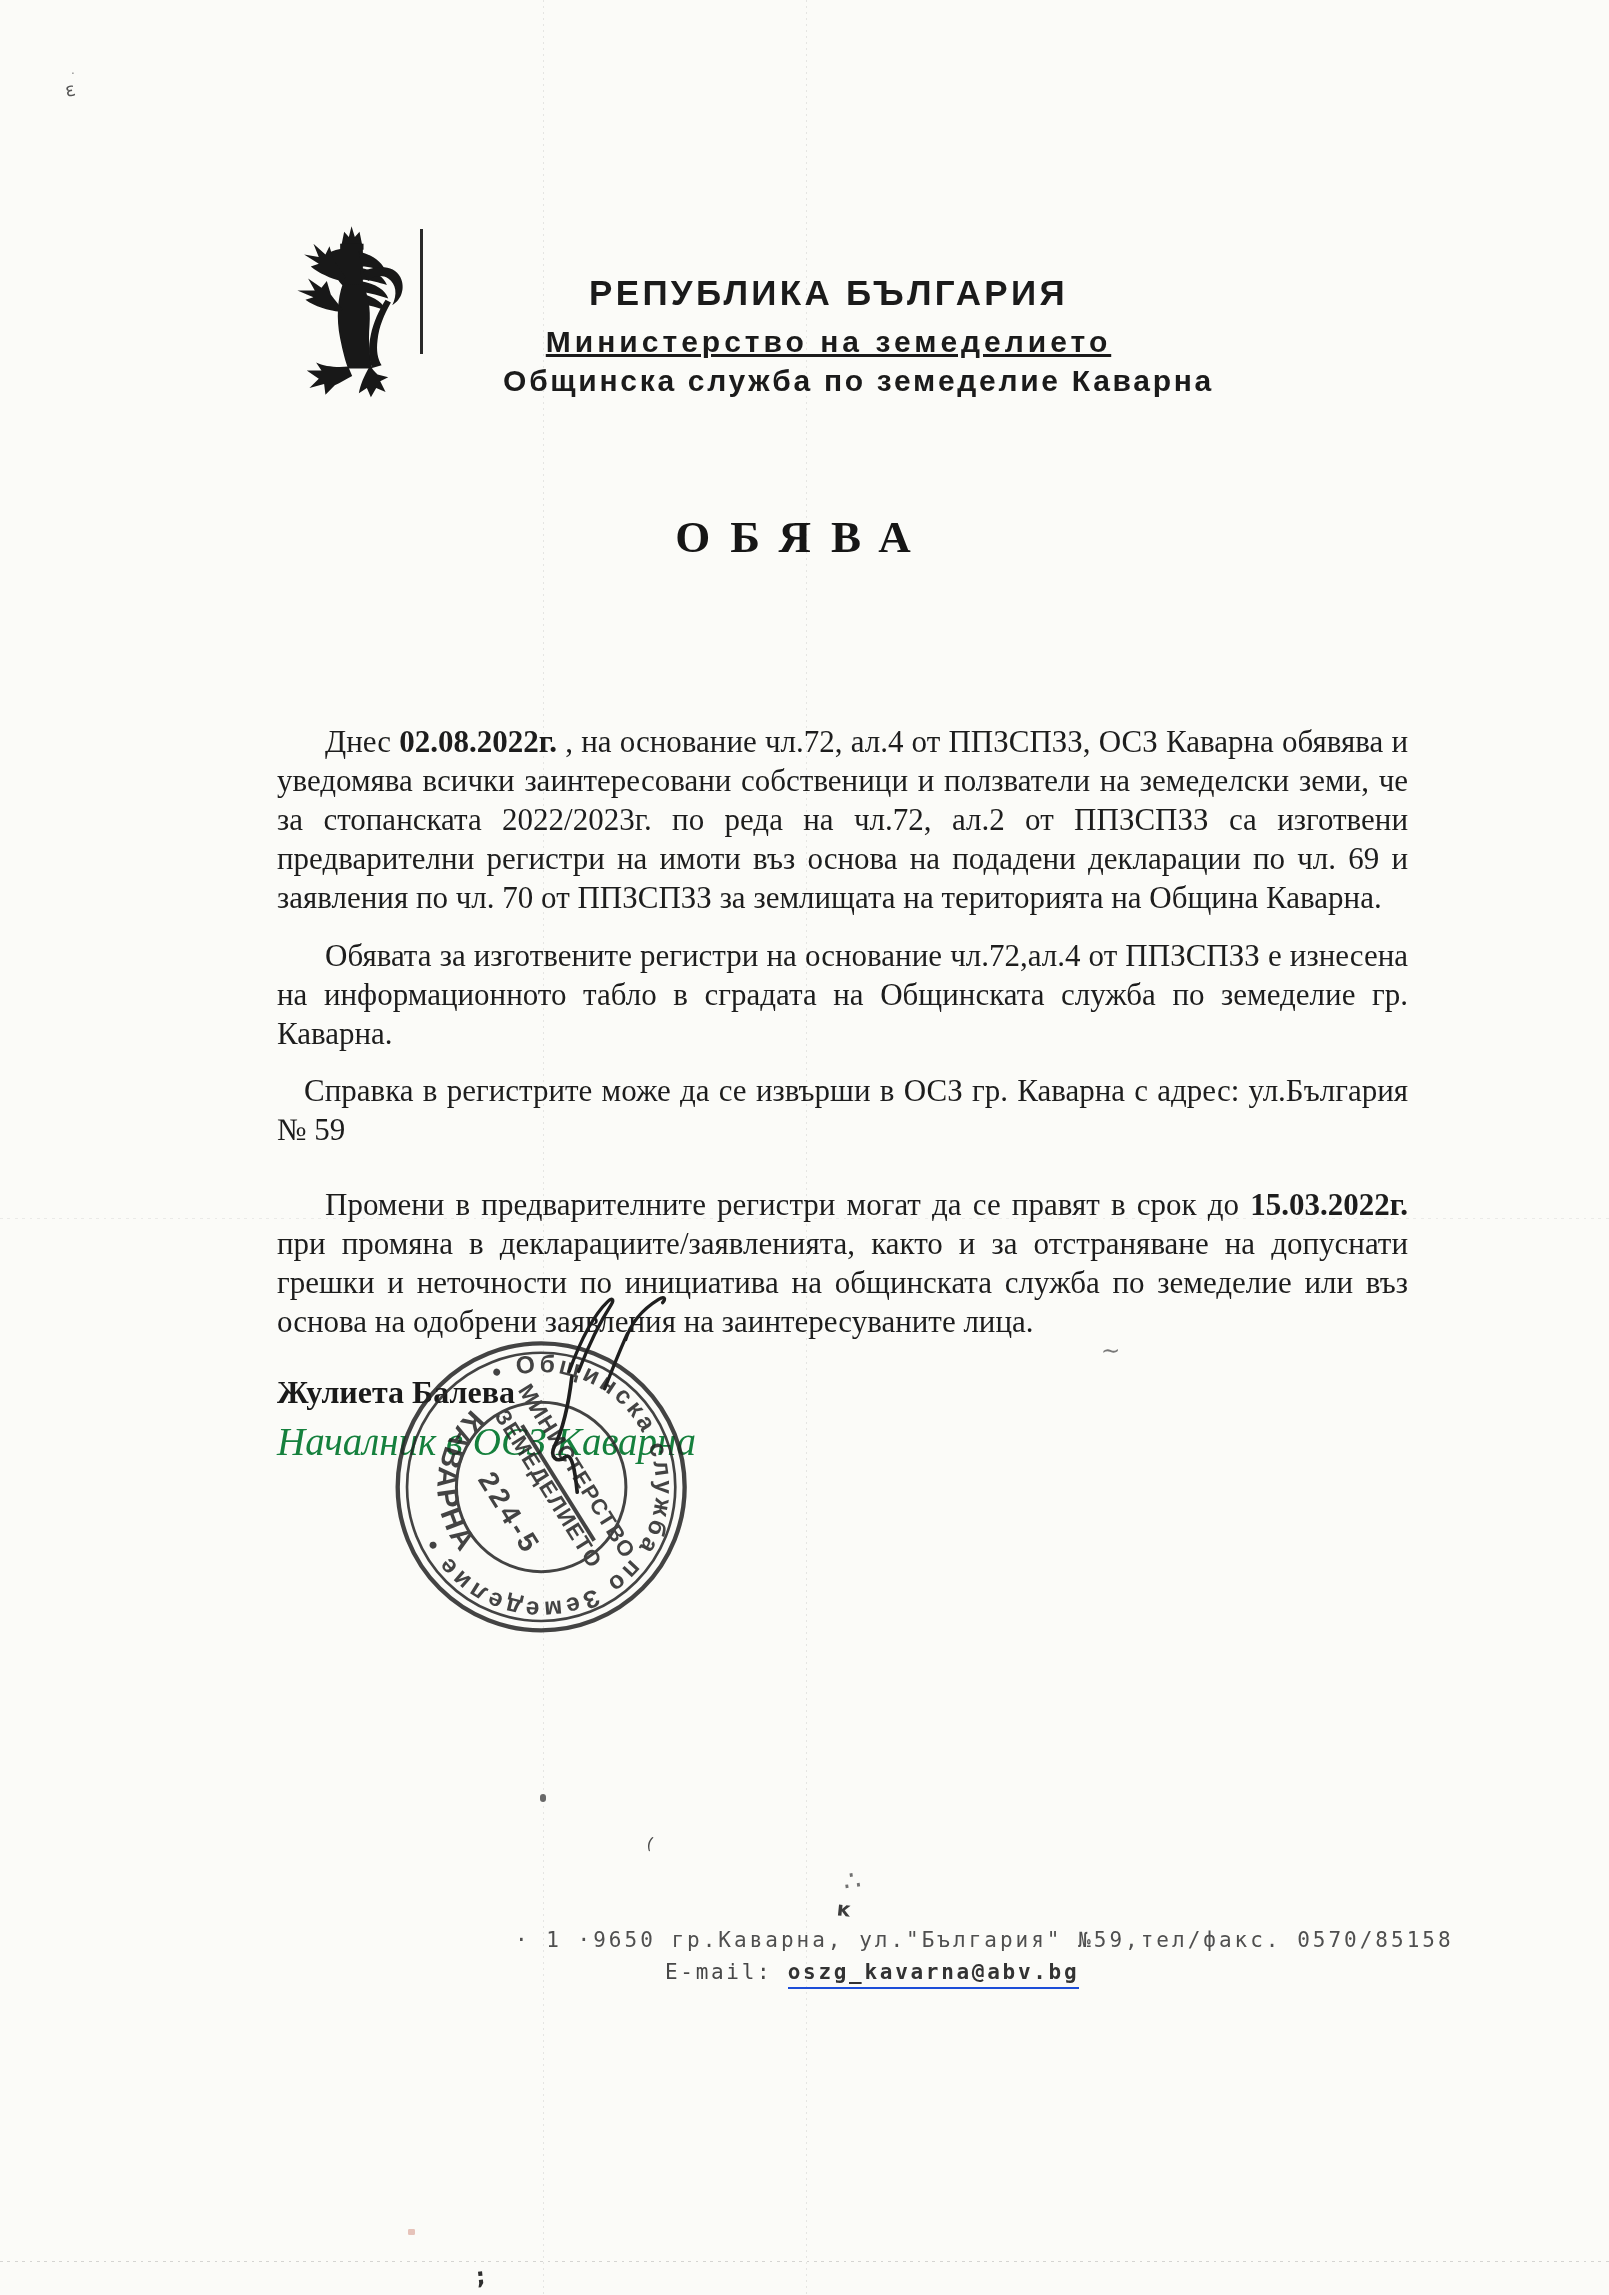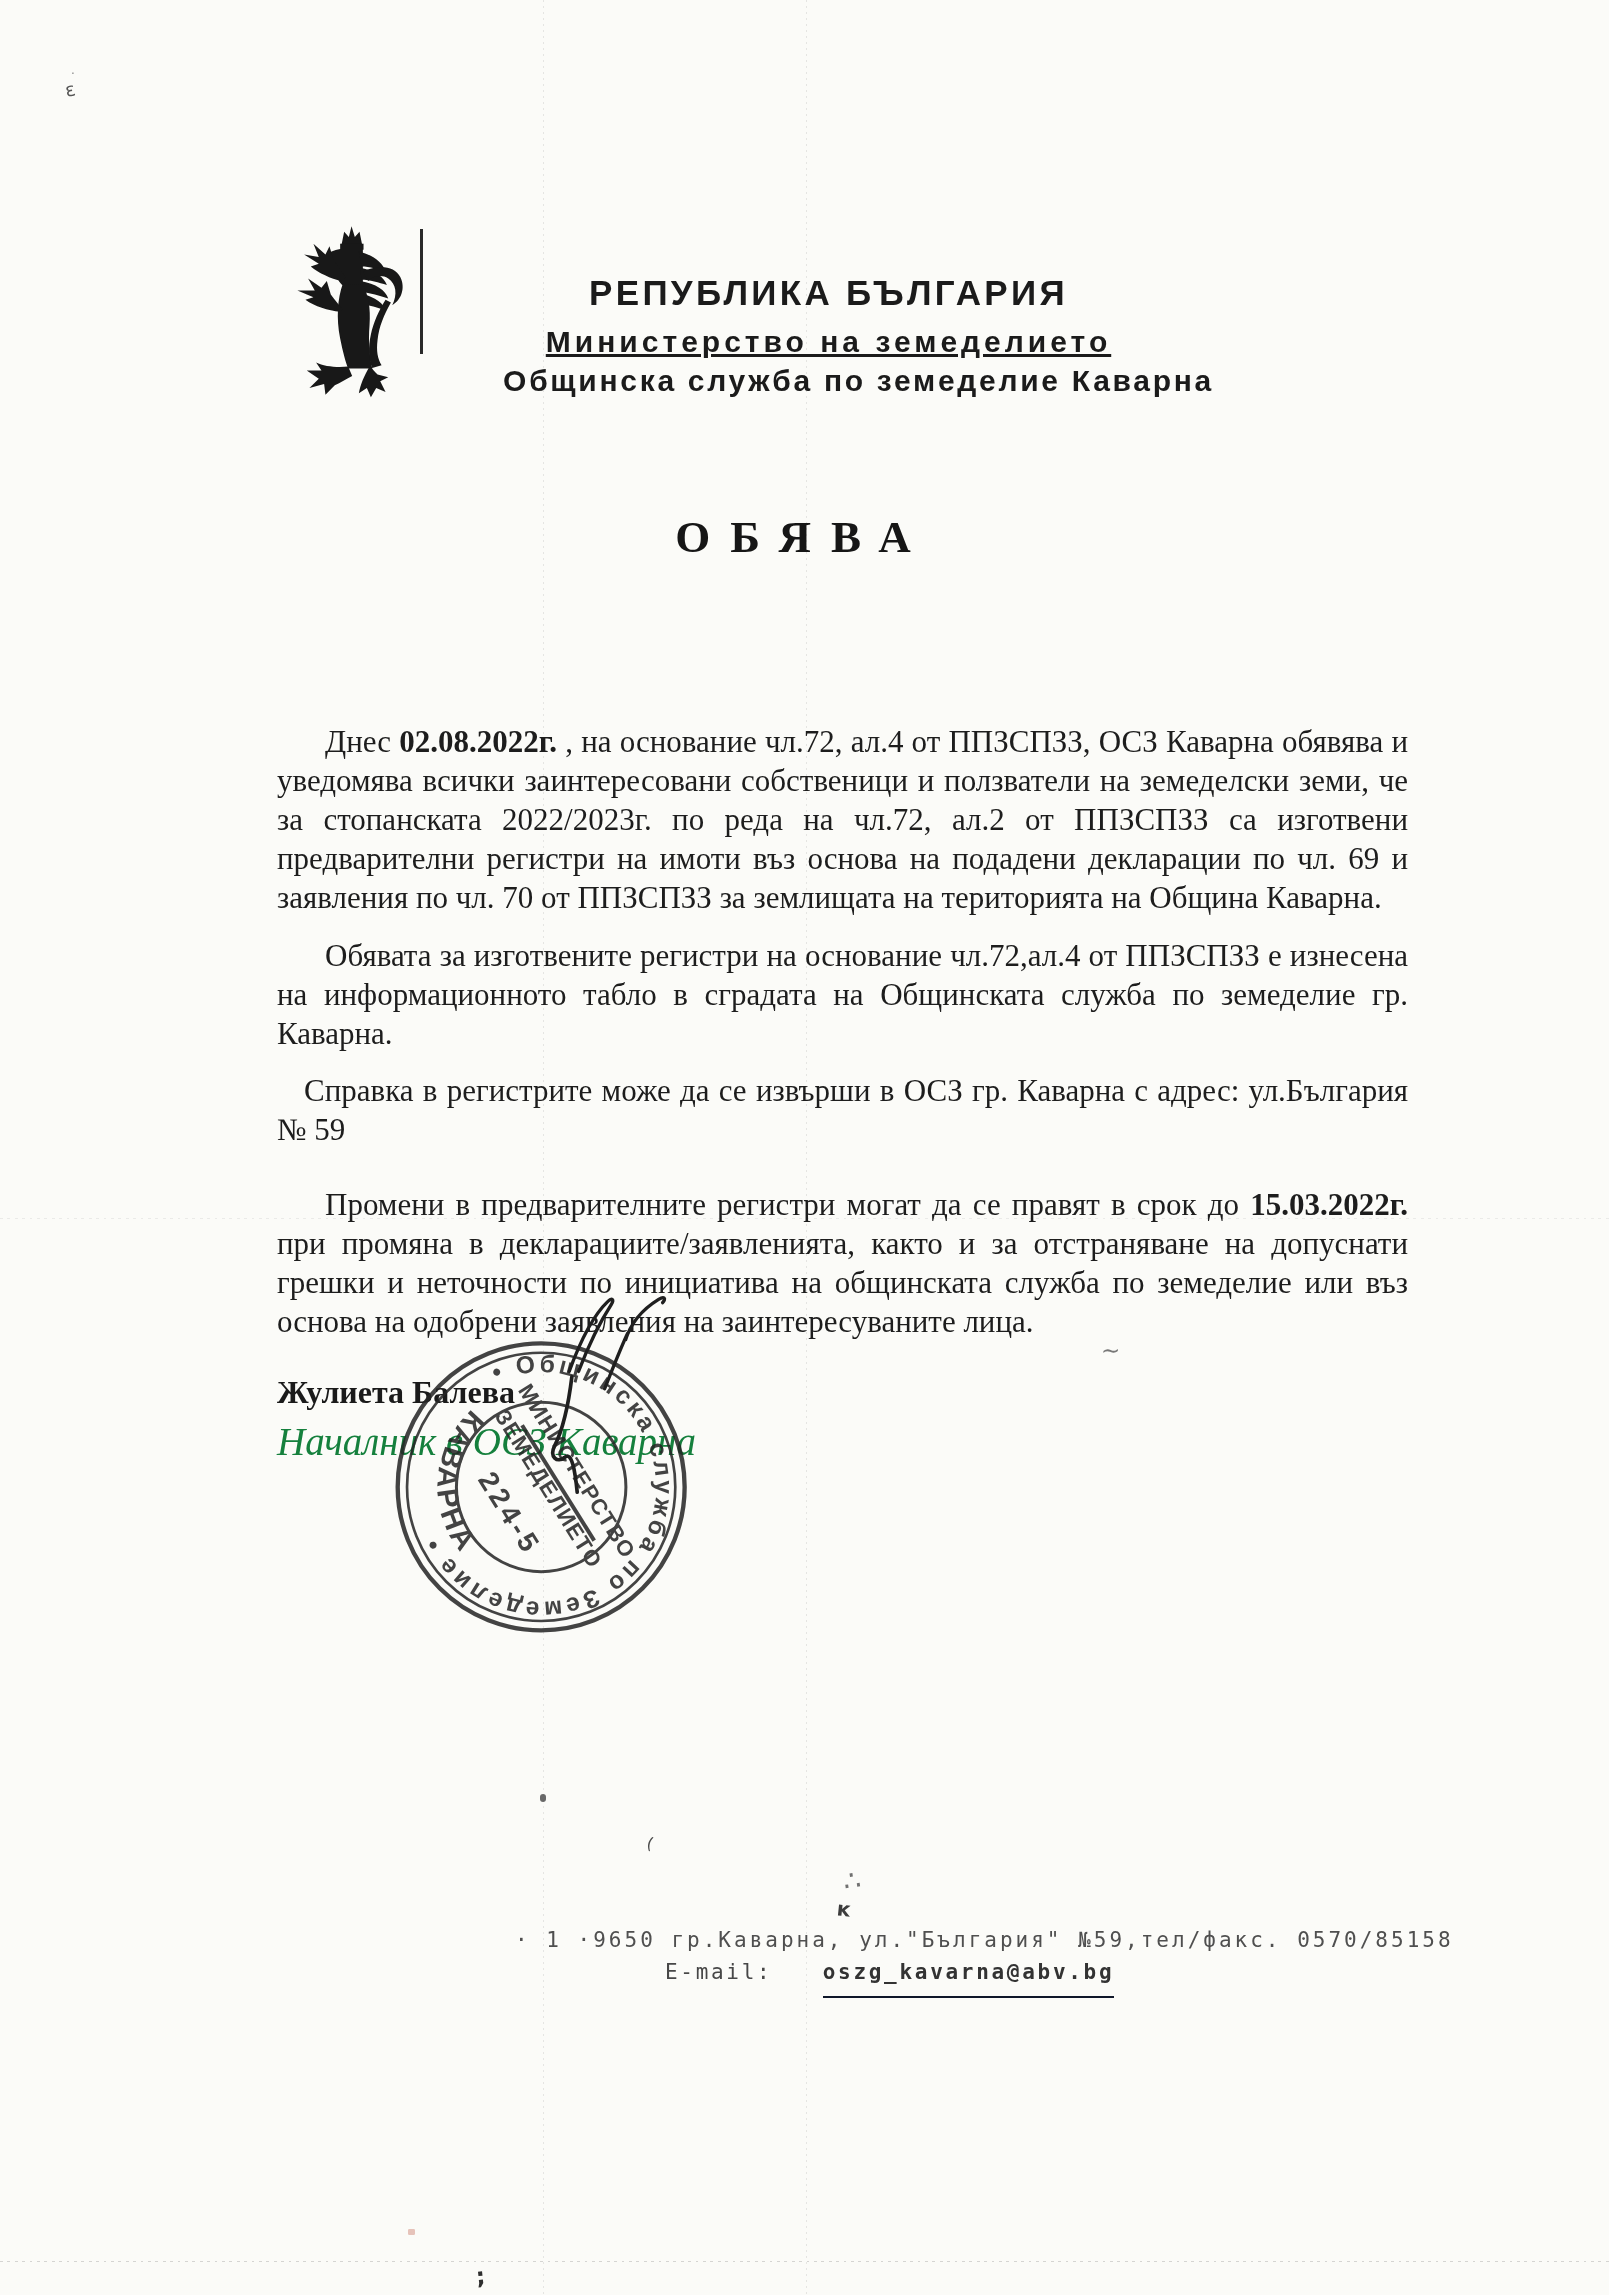--- a/index.html
+++ b/index.html
@@ -41,21 +41,21 @@
   .sig-role{position:absolute; left:277px; top:1419px; font-style:italic; font-size:39px; color:#15803d;}
 
   .stamp{position:absolute; left:373px; top:1235px; width:335px; height:409px;}
   .stamp text{font-family:"Liberation Sans", sans-serif; font-weight:bold; fill:#262626;}
 
   
   .footer-address{position:absolute; left:515px; top:1928px;
     font-family:"DejaVu Sans Mono", monospace; font-size:21px; letter-spacing:3px; color:#4f4f4f;}
   .footer-email{position:absolute; left:665px; top:1960px;
     font-family:"DejaVu Sans Mono", monospace; font-size:21px; letter-spacing:2.7px; color:#474747;}
-  .footer-email .email{font-weight:bold; color:#333; border-bottom:2px solid #0f172a; padding-bottom:12px;margin-left:35px;}
+  .footer-email .email{font-weight:bold; color:#333; border-bottom:2px solid #1d4ed8; padding-bottom:3px;}
 
   
   .art{position:absolute; color:#4a4a4a; font-family:"DejaVu Sans", sans-serif;}
   .art-dot1{left:71px; top:67px; font-size:12px; color:#8a8a8a;}
   .art-curl{left:65px; top:79px; font-size:18.7px; transform:rotate(-12deg); color:#555;}
   .art-tilde{left:1101px; top:1337px; font-size:23px; color:#777;}
   .art-speck1{left:540px; top:1794px; width:6px; height:8px; border-radius:4px; background:#454545; opacity:.8;}
   .art-speck2{left:647px; top:1834px; font-size:16px; transform:rotate(14deg); color:#4c4c4c;}
   .art-smudge{left:843px; top:1864px; font-size:28px; color:#5a5a5a; opacity:.85; transform:rotate(-8deg);}
   .art-smudge2{left:837px; top:1897px; font-size:20px; font-weight:bold; color:#3c3c3c; transform:rotate(6deg);}

